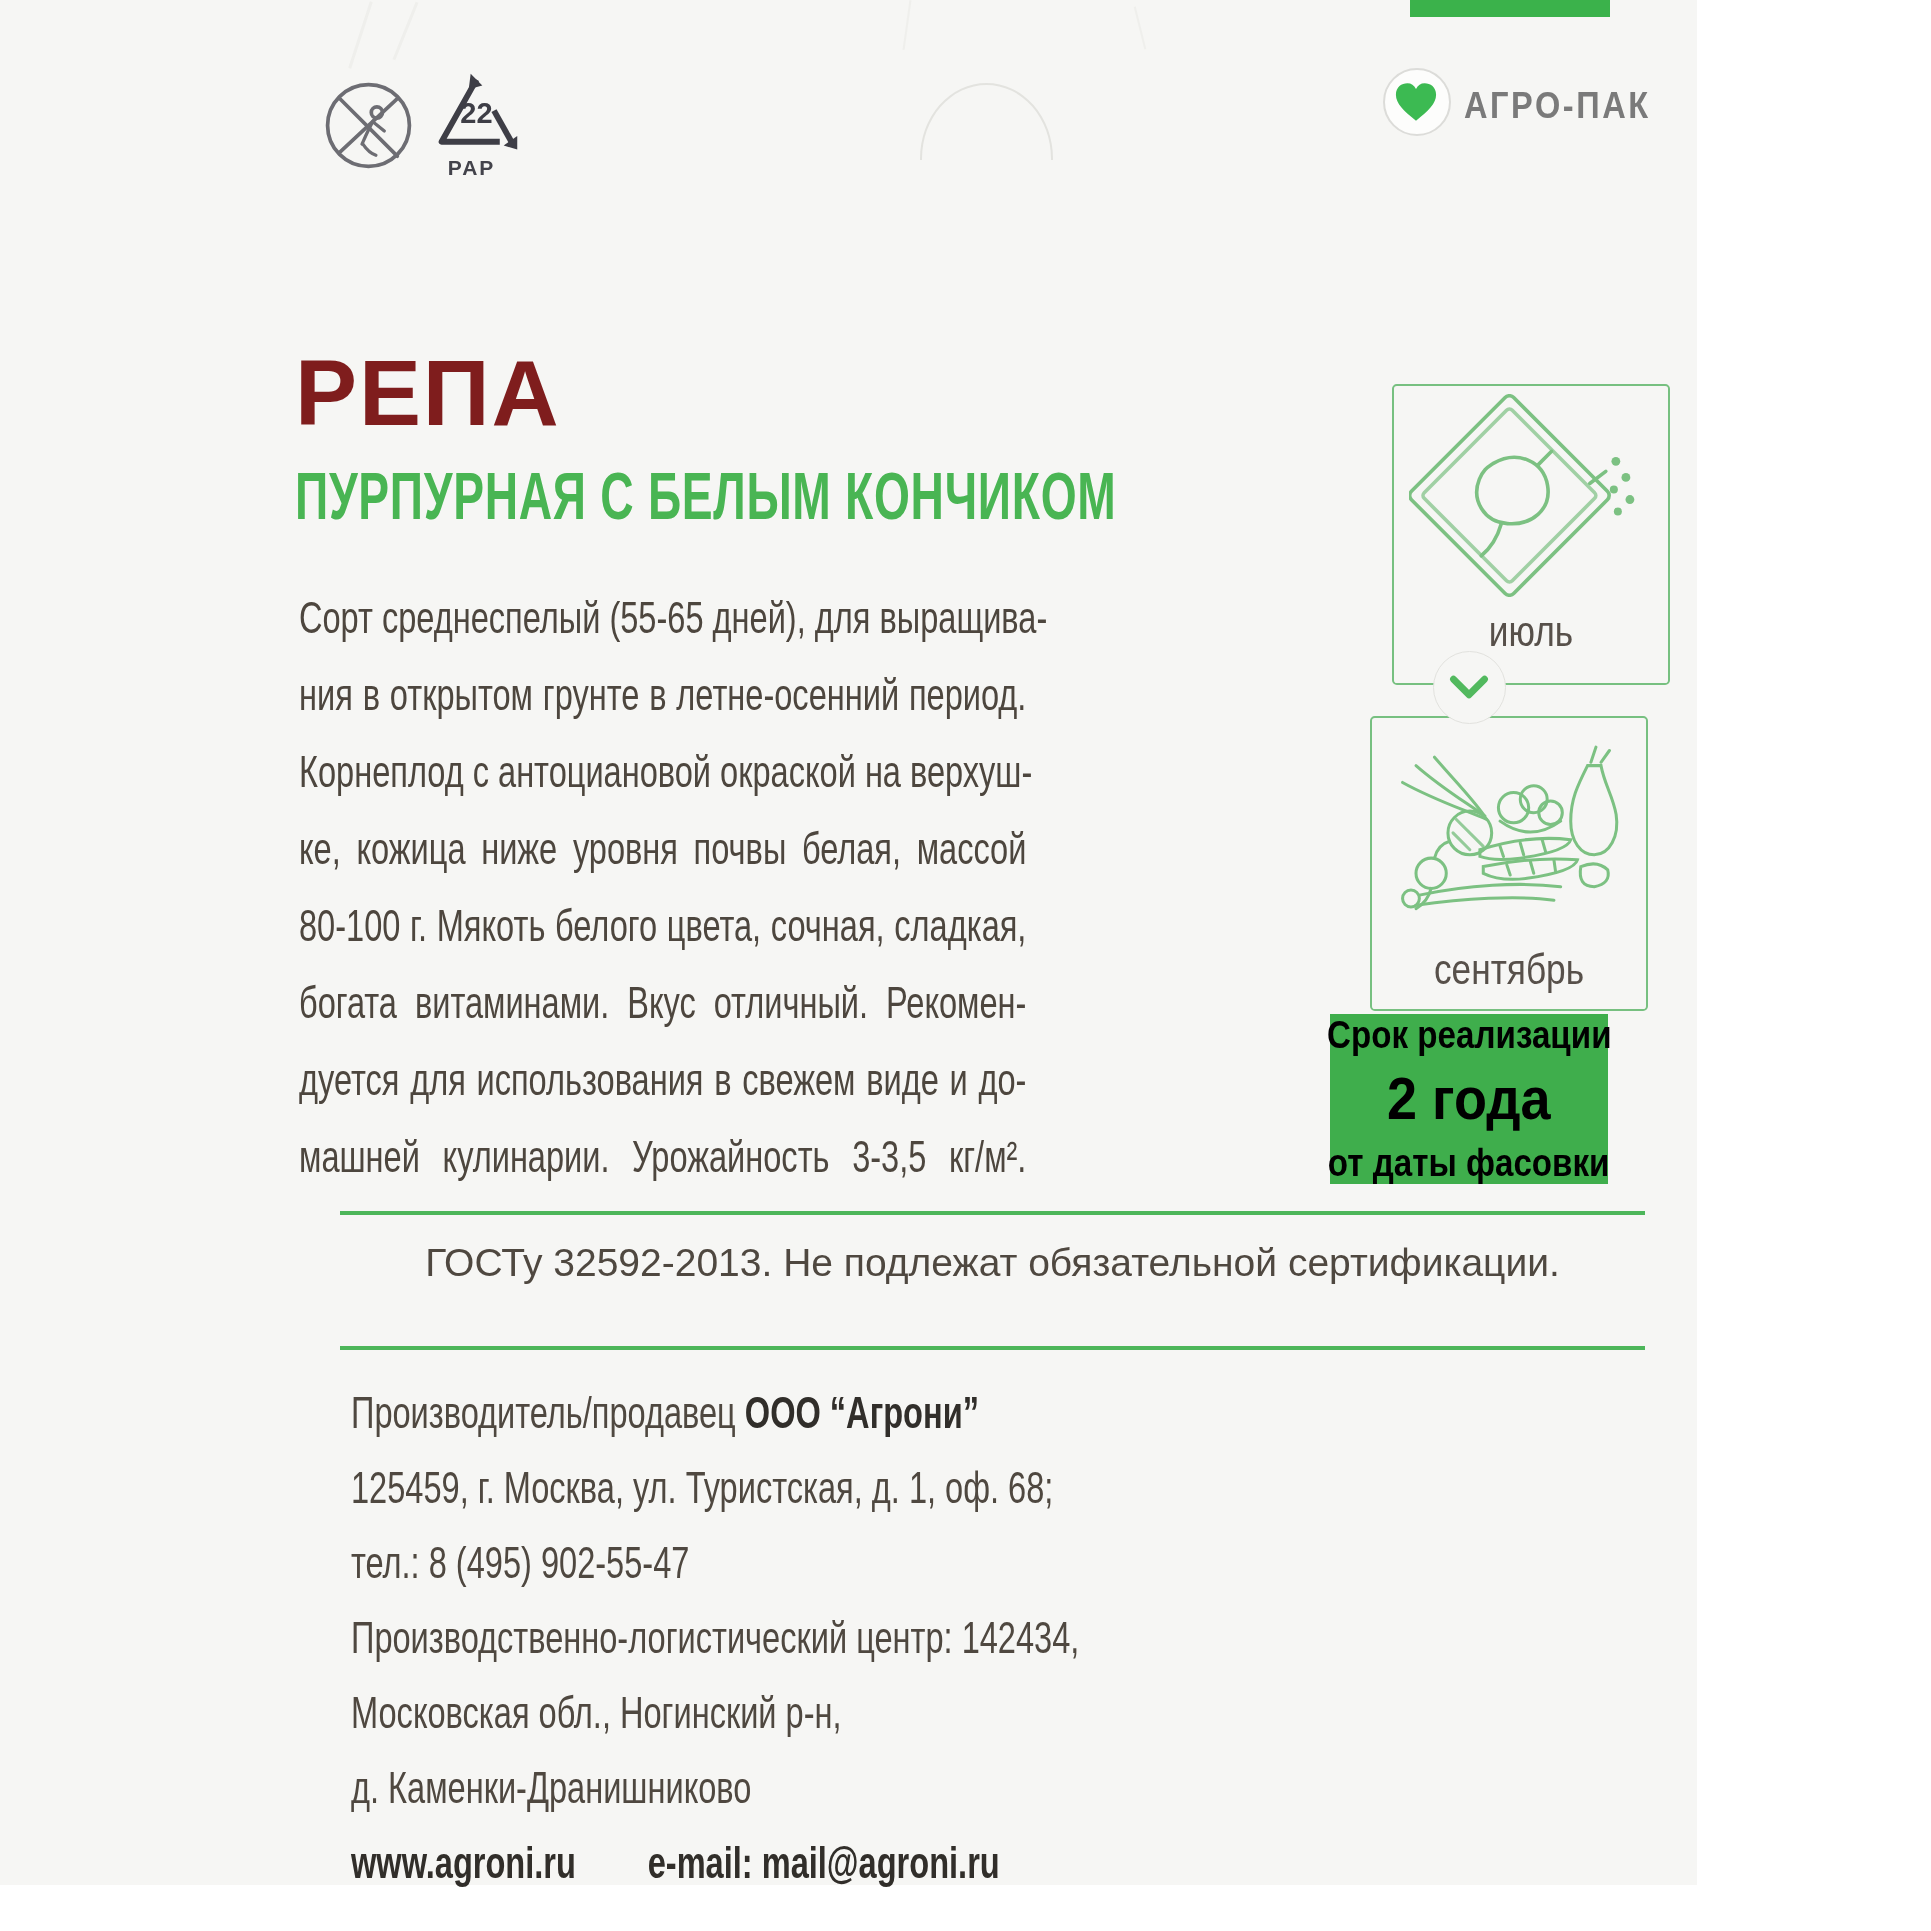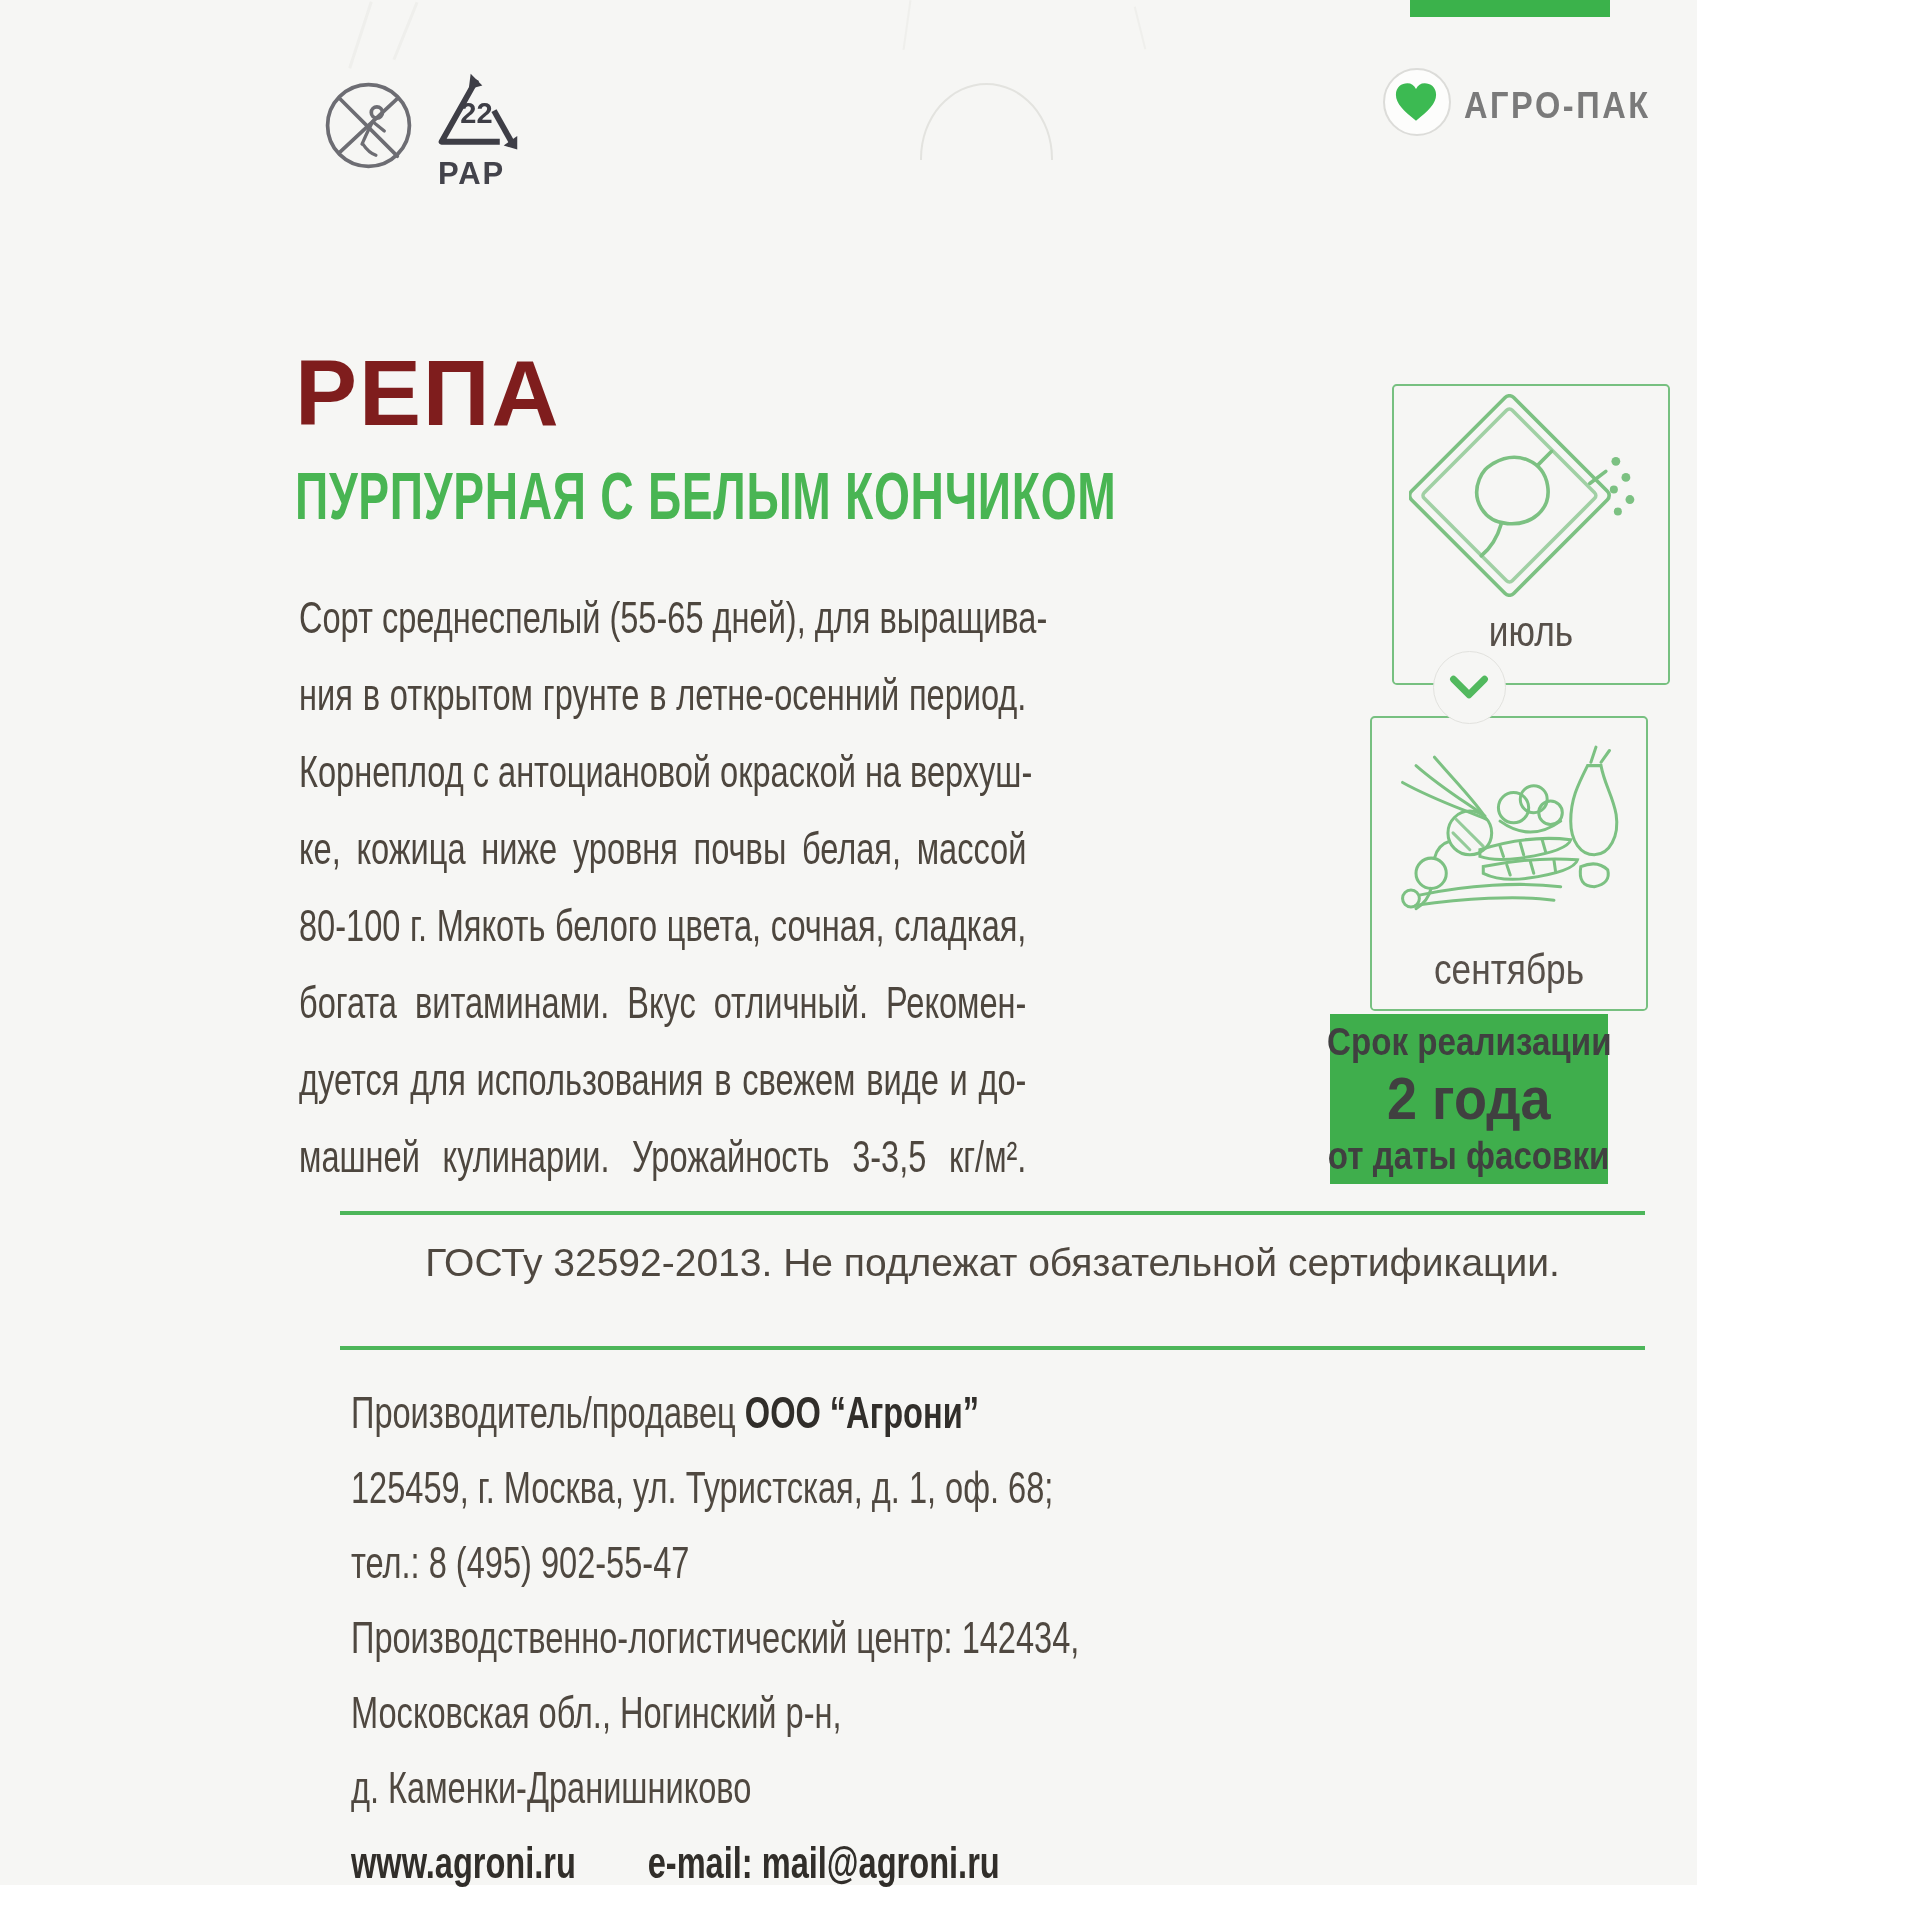--- a/index.html
+++ b/index.html
@@ -15,21 +15,21 @@
   .white-strip-bottom{left:0;top:1885px;width:1931px;height:46px;background:#ffffff;}
   .crease{background:#e9e9e6;opacity:.55;}
   
   .hang-hole{left:920px;top:83px;width:133px;height:77px;overflow:hidden;}
   .hang-hole-arc{width:133px;height:151px;border:2.9px solid #e3e3df;border-radius:50%;box-sizing:border-box;}
   
   .top-bar{left:1410px;top:0;width:200px;height:17.4px;background:#3bb24b;}
   
   .no-litter{left:322px;top:79px;width:93px;height:93px;}
   .recycle{left:428px;top:68px;width:97px;height:97px;}
-  .pap{left:423px;top:156px;width:97px;text-align:center;font-size:31px;font-weight:bold;
+  .pap{left:423px;top:156px;width:97px;text-align:center;font-size:21px;font-weight:bold;
        letter-spacing:1.9px;color:#43434b;}
   
   .brand{left:1383px;top:68px;width:290px;height:73px;font-weight:bold;}
   .heart-circle{left:0;top:0;width:68px;height:68px;border:2.9px solid #dcdcd9;border-radius:50%;
                 background:#fdfdfc;box-sizing:border-box;}
   .heart-circle svg{position:absolute;left:8.7px;top:11.6px;}
   .brand-name{left:81px;top:17.4px;font-size:37px;color:#7a7a7a;letter-spacing:2.9px;
               transform:scaleX(.88);transform-origin:0 0;white-space:nowrap;}
   
   .title-main{left:295px;top:340px;font-size:93px;font-weight:bold;color:#7f1d1d;
@@ -41,22 +41,22 @@
         font-size:44px;line-height:77px;color:#4d463e;}
   .desc-line{text-align:justify;text-align-last:justify;white-space:nowrap;}
   
   .month-box{width:278px;border:2.9px solid #77c080;border-radius:4.8px;box-sizing:border-box;background:transparent;}
   .box-sow{left:1392px;top:384px;height:301px;}
   .box-harvest{left:1330px;top:716px;height:295px;margin-left:40px;}
   .month-label{position:absolute;left:0;width:100%;text-align:center;font-size:42px;color:#57504a;
                transform:scaleX(.84);}
   .chevron-circle{left:1433px;top:651px;width:73px;height:73px;border-radius:50%;background:#f6f6f4;
                   border:1.9px solid #e2e2de;box-sizing:border-box;z-index:5;}
-  .banner{left:1330px;top:1014px;width:278px;height:170px;background:#3fae4c;color:#404040;
-          display:flex;flex-direction:column;align-items:center;justify-content:center;gap:4px;}
+  .banner{left:1330px;top:1014px;width:278px;height:170px;background:#3fae4c;color:#000000;
+          display:flex;flex-direction:column;align-items:center;justify-content:center;gap:11px;}
   .banner-l1{font-size:39px;font-weight:bold;line-height:44px;transform:scaleX(.85);white-space:nowrap;}
   .banner-l2{font-size:60px;font-weight:bold;line-height:62px;transform:scaleX(.9);white-space:nowrap;}
   .banner-l3{font-size:39px;font-weight:bold;line-height:44px;transform:scaleX(.85);white-space:nowrap;}
   
   .hr-green{height:3.9px;background:#4db65a;}
   .hr1{left:340px;top:1211px;width:1305px;}
   .hr2{left:340px;top:1346px;width:1305px;}
   .cert{left:340px;top:1232px;width:1305px;text-align:center;font-size:39px;line-height:62px;color:#4f4840;}
   
   .manu{left:351px;top:1375px;width:1159px;transform:scaleX(.74);transform-origin:0 0;

